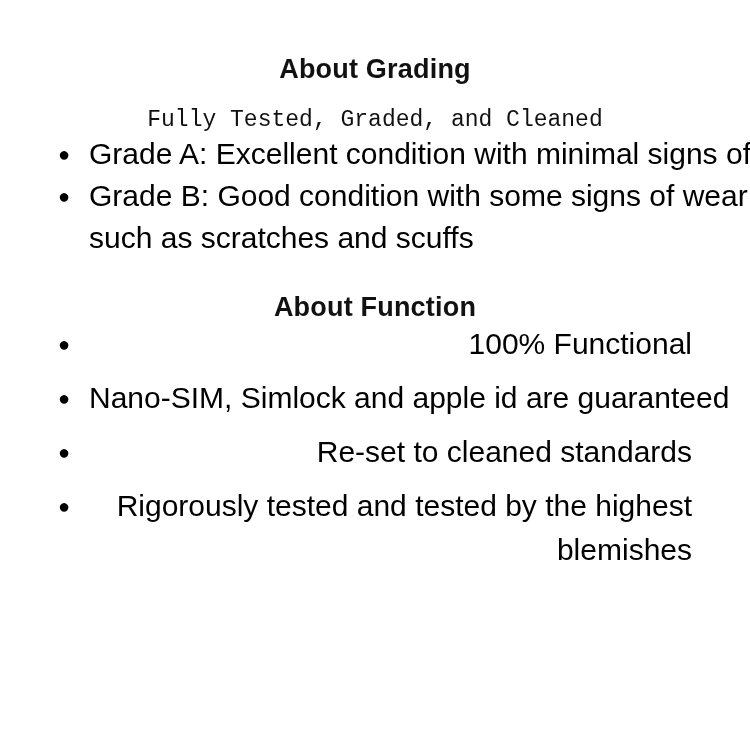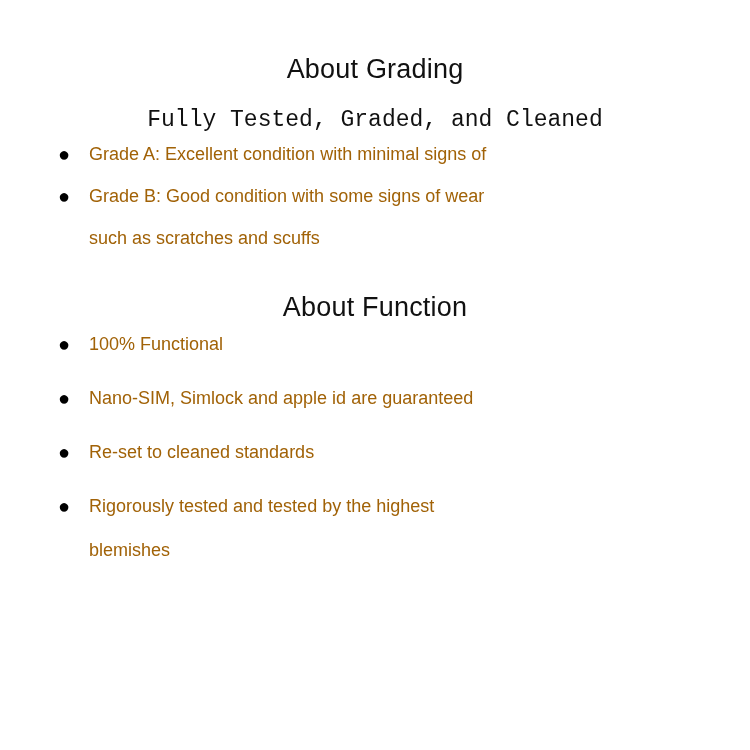--- a/index.html
+++ b/index.html
@@ -14,21 +14,21 @@
     box-sizing: border-box;
     background: #ffffff;
     color: #111111;
     font-family: "Liberation Sans", sans-serif;
     padding: 54px 58px 0 58px;
     overflow: hidden;
   }
   .section-title {
     margin: 0;
     font-size: 27px;
-    font-weight: normal;
+    font-weight: bold;
     text-align: center;
     line-height: 30px;
     color: #111111;
     letter-spacing: 0.2px;
   }
   .subtitle {
     margin-top: 23px;
     font-size: 23px;
     font-weight: normal;
     text-align: center;
@@ -59,30 +59,31 @@
     width: 31px;
     font-size: 20px;
     color: #000000;
     line-height: 42px;
   }
   .function-list .bullet {
     line-height: 44px;
   }
   .item-text {
     flex: 1 1 auto;
-    font-size: 18px;
-    color: #a16207;
+    font-size: 30px;
+    color: #000000;
   }
   .item-text .line {
     display: block;
     line-height: 42px;
     white-space: nowrap;
   }
   .function-list .item-text .line {
     line-height: 44px;
+    text-align: right;
   }
   .section-title.function-title {
     margin-top: 33px;
   }
 </style>
 </head>
 <body>
 
 <div class="page">
 

